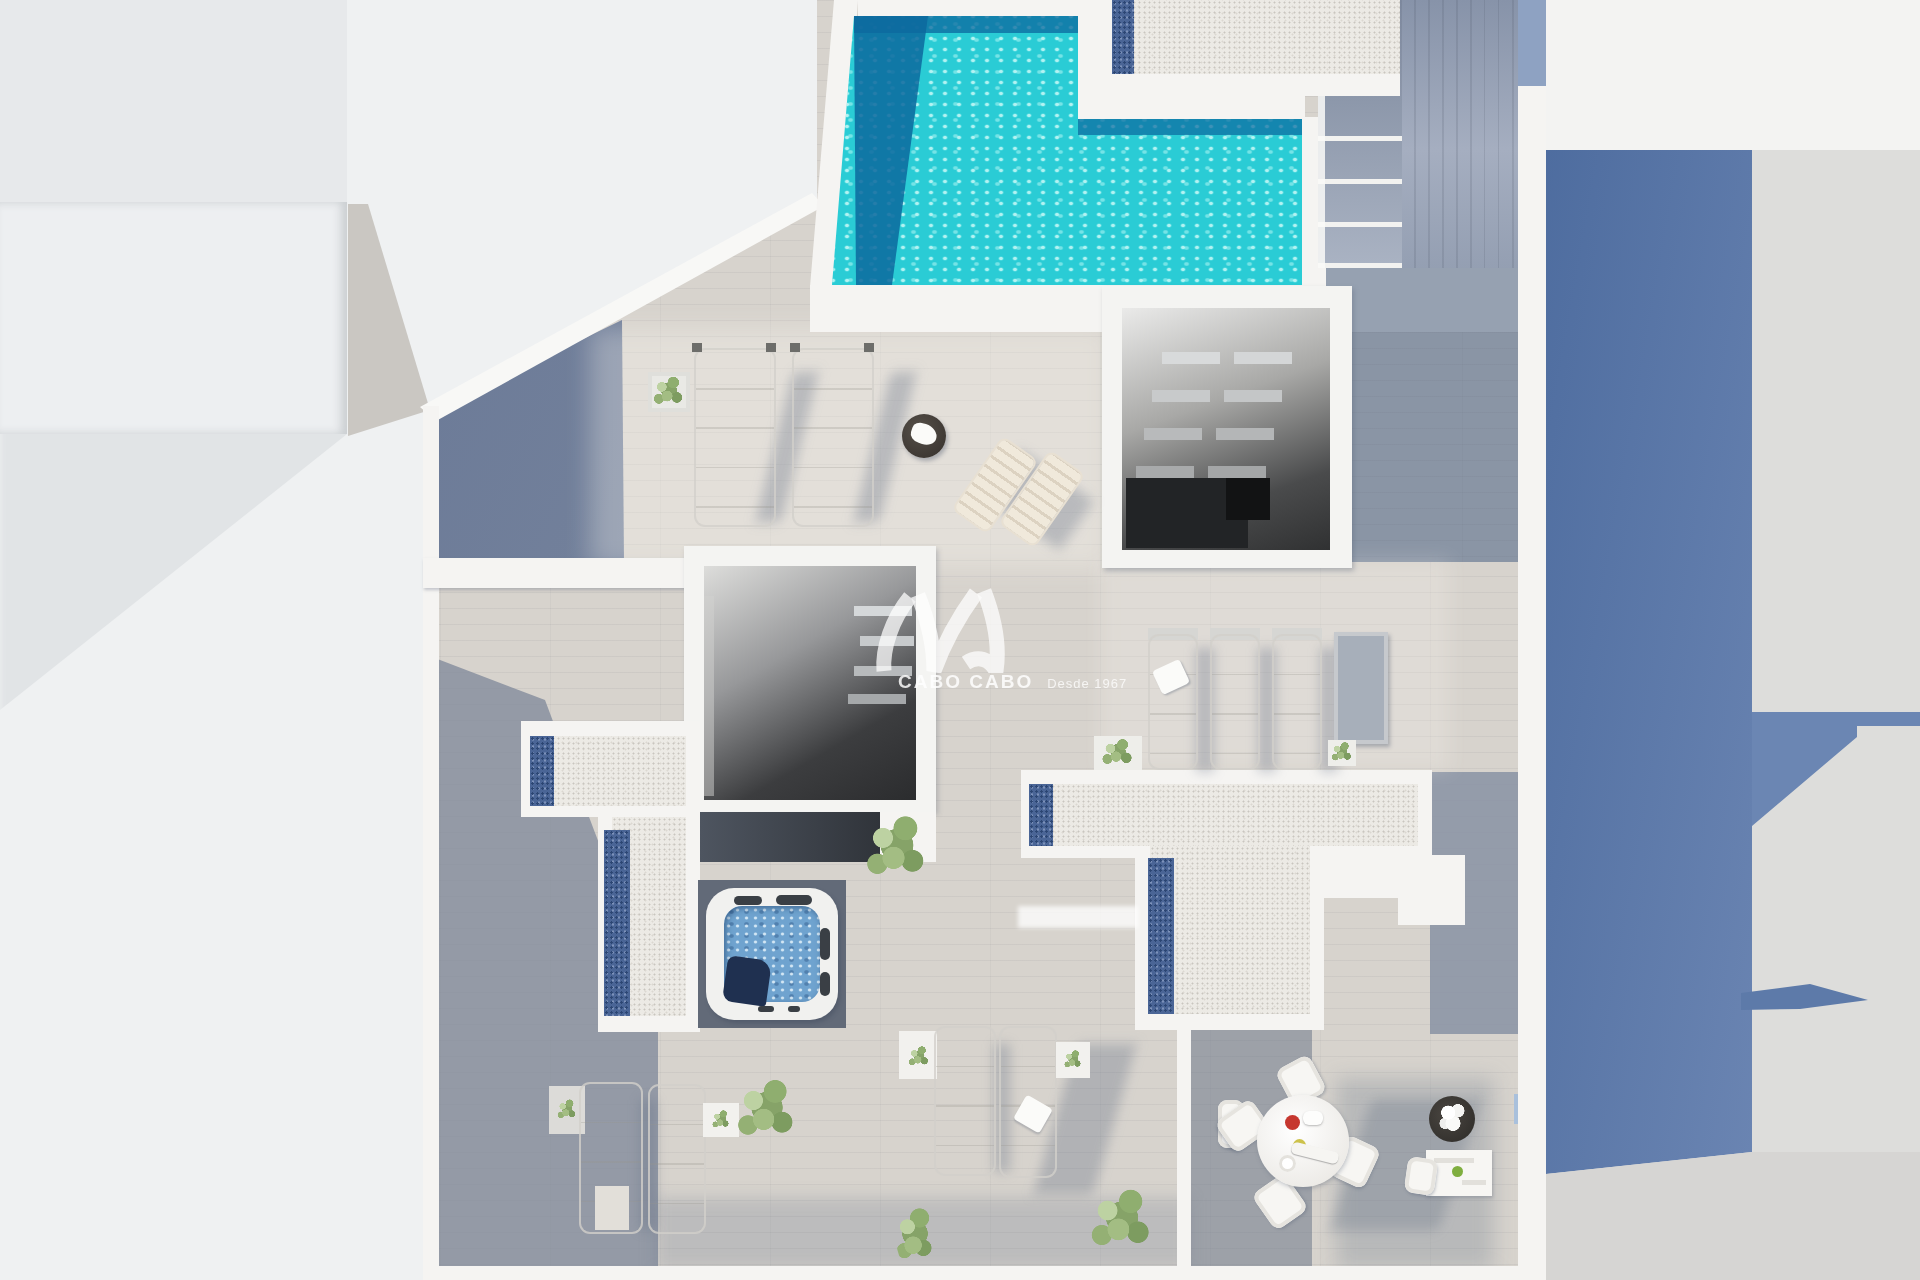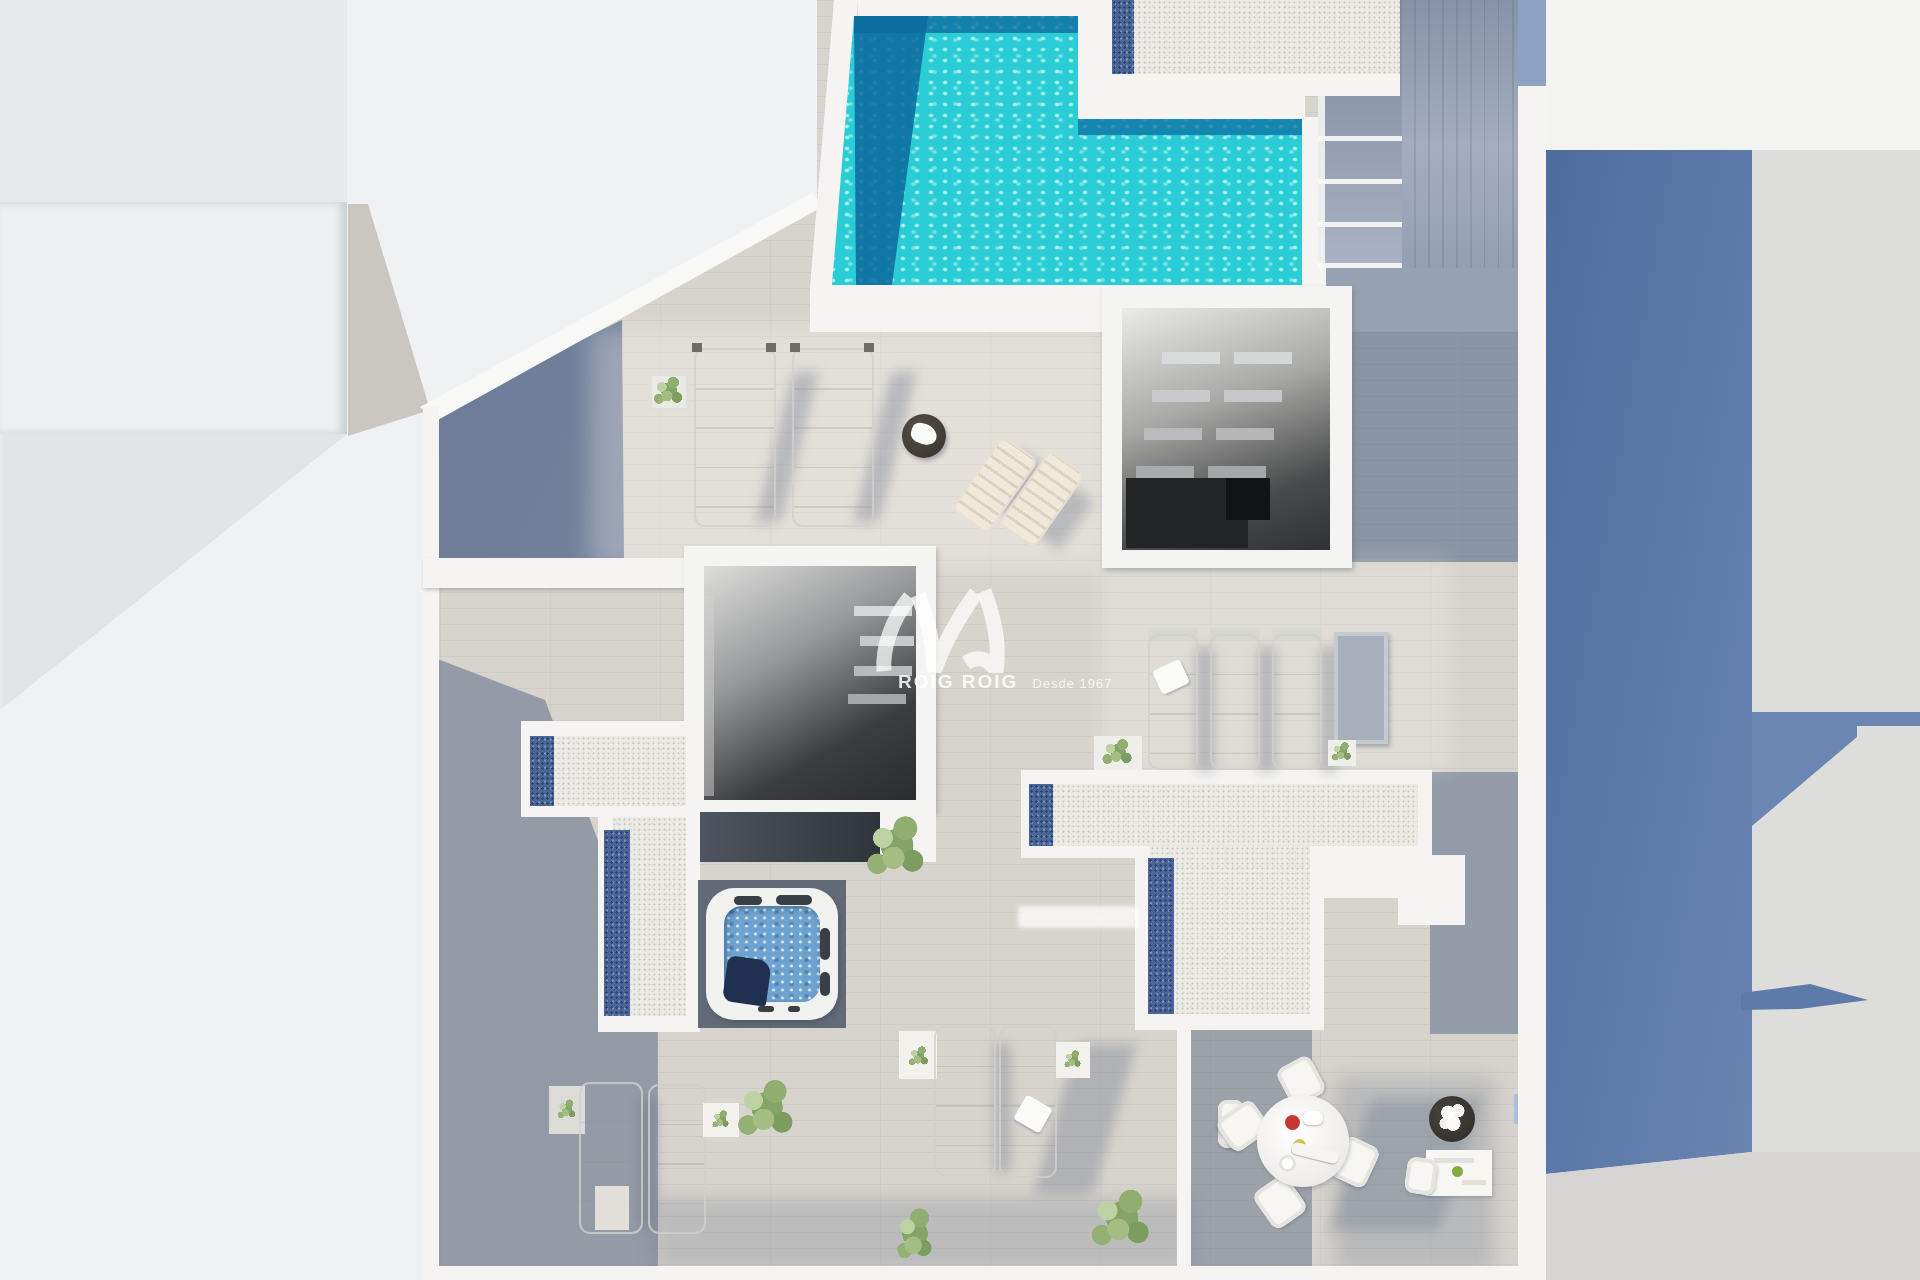--- a/index.html
+++ b/index.html
@@ -239,17 +239,17 @@
 
   <div class="d" style="left:872px;top:585px;width:260px;height:110px;opacity:.9;">
     <svg width="135" height="88" viewBox="0 0 135 88" style="position:absolute;left:2px;top:0;">
       <g fill="none" stroke="#ffffff" stroke-opacity="0.82" stroke-width="15">
         <path d="M10,86 C8,64 18,34 36,12"></path>
         <path d="M44,10 C55,38 60,64 60,86 C70,58 86,30 102,8"></path>
         <path d="M110,6 C120,32 126,60 122,86 C116,74 104,70 92,78"></path>
       </g>
     </svg>
     <div style="position:absolute;left:26px;top:86px;white-space:nowrap;">
-      <span class="wm-text">ROIG ROIG</span><span class="wm-tag">Desde 1967</span>
+      <span class="wm-text">CABO CABO</span><span class="wm-tag">Desde 1967</span>
     </div>
   </div>
 
 </div>
 
 </body></html>

